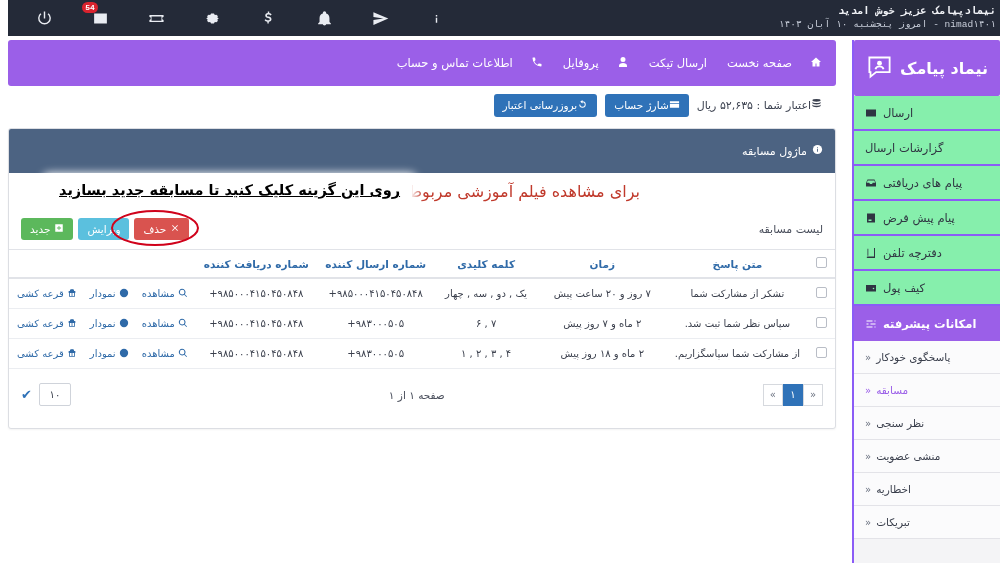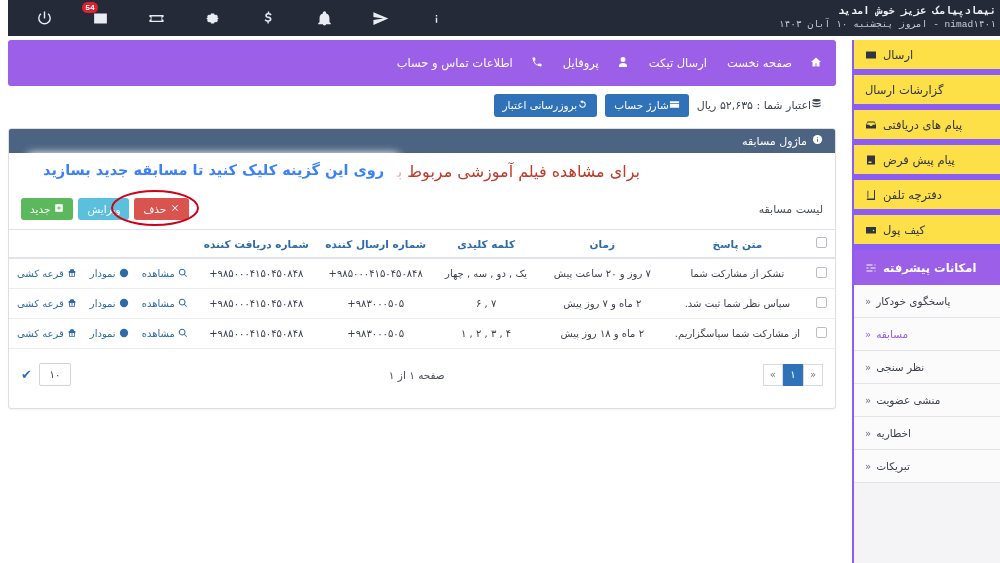--- a/index.html
+++ b/index.html
@@ -41,21 +41,21 @@
     background:#f4f4f6; border-left:2px solid #8b5cf6;
   }
   .side-brand {
     height:56px; background:#9b5fe8; color:#fff;
     display:flex; align-items:center; justify-content:center; gap:7px;
     padding:0 10px; border-radius:2px;
   }
   .side-brand-text { font-size:16px; font-weight:bold; letter-spacing:-0.3px; }
   .side-brand svg { width:27px; height:27px; fill:none; stroke:#fff; stroke-width:1.6; }
   .side-item {
-    height:35px; background:#fde047; border-bottom:6px solid #8b5cf6;
+    height:35px; background:#86efac; border-bottom:2px solid #8b5cf6;
     display:flex; align-items:center; justify-content:flex-end;
     gap:6px; padding:0 11px; font-size:11.5px; color:#2f3542; cursor:pointer;
   }
   .side-item .si-ic { display:flex; align-items:center; }
   .side-item .si-ic svg { width:12px; height:12px; fill:#2f3542; }
   .side-item.adv {
     background:#9b5fe8; color:#fff; font-weight:bold; border-bottom:none;
   }
   .side-item.adv .si-ic svg { fill:#fff; }
   .side-sub {
@@ -95,35 +95,35 @@
     font-size:10.5px; padding:5px 9px; cursor:pointer;
     display:flex; align-items:center; font-family:inherit;
   }
   .btn-blue svg { width:11px; height:11px; fill:#fff; }
 
   .panel {
     background:#ffffff; border:1px solid #dcdee3; border-radius:3px;
     box-shadow:0 1px 2px rgba(0,0,0,.05); margin-top:4px;
   }
   .panel-head {
-    height:24px; background:#4c6382; color:#fff;
+    height:44px; background:#4c6382; color:#fff;
     display:flex; align-items:center; justify-content:flex-start;
     padding:0 12px; gap:5px; font-size:11px; border-radius:2px 2px 0 0;
   }
   .panel-head svg { width:11px; height:11px; fill:#fff; }
 
   .help-row { padding:9px 12px 4px 12px; position:relative; height:42px; }
   .help-text { font-size:16px; color:#c0392b; text-align:center; }
 
   .annot {
-    position:absolute; top:5px; left:22px;
+    position:absolute; top:5px; left:38px;
     background:#ffffff; padding:4px 12px;
-    font-size:14.5px; font-weight:bold; color:#3b82f6;
+    font-size:14.5px; font-weight:bold; color:#000000;
     box-shadow:0 0 9px 5px rgba(255,255,255,1);
-    border-radius:3px; white-space:nowrap;
+    border-radius:3px; white-space:nowrap;text-decoration:underline;
   }
 
   .list-bar {
     display:flex; align-items:center; justify-content:space-between;
     padding:3px 12px 9px 12px;
   }
   .list-title { font-size:11px; color:#4a4f5c; }
   .btn-group { display:flex; gap:5px; align-items:center; position:relative; }
   .btn {
     border:none; border-radius:3px; color:#fff; font-size:10.5px;
@@ -236,20 +236,30 @@
           </svg>
       </div>
     </div>
     <div class="topbar-right">
       <div class="tb-welcome">نیمادپیامک عزیز خوش امدید</div>
       <div class="tb-date">nimad۱۴۰۱ - امروز پنجشنبه ۱۰ آبان ۱۴۰۳</div>
     </div>
   </div>
 
   <div class="sidebar">
+    <div class="side-brand">
+      <span class="side-brand-text">نیماد پیامک</span>
+      <span>
+        <svg viewBox="0 0 24 24">
+            <path d="M3 4h18v13H9l-5 4v-4H3V4z"></path>
+            <circle cx="12" cy="9" r="2.2" fill="#fff" stroke="none"></circle>
+            <path d="M8.4 14.5c.4-1.7 1.9-2.7 3.6-2.7s3.2 1 3.6 2.7" fill="none"></path>
+          </svg>
+      </span>
+    </div>
 
     <div class="side-item">
       <span>ارسال</span>
       <span class="si-ic">
         <svg viewBox="0 0 24 24">
             <path d="M2 5h20v14H2V5zm10 8L3 6.5v-.3h18v.3L12 13z"></path>
           </svg>
       </span>
     </div>
     <div class="side-item">

